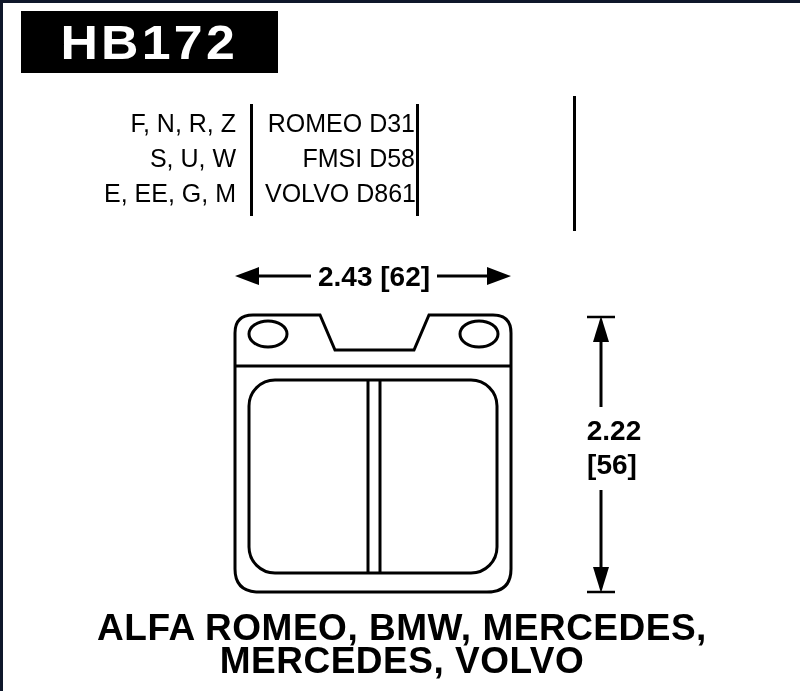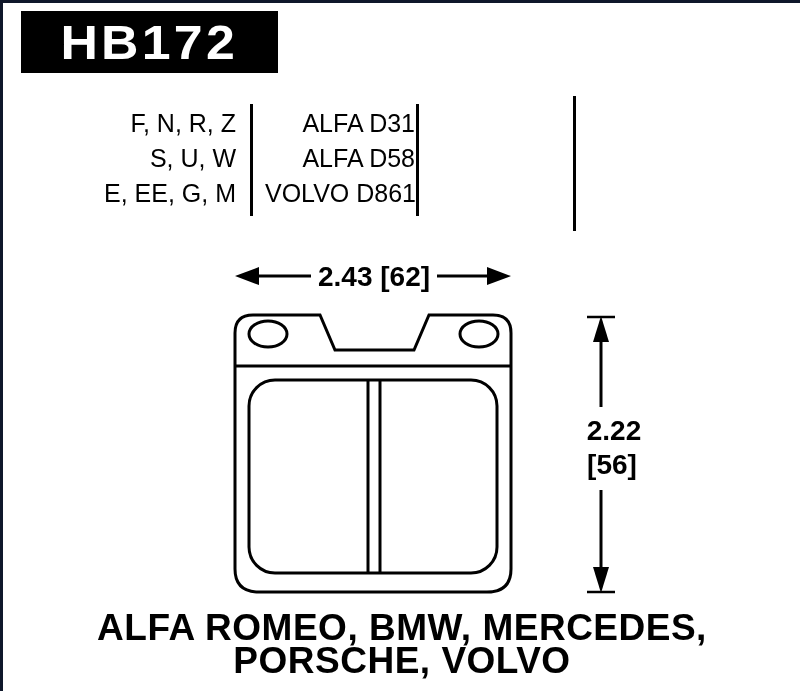--- a/index.html
+++ b/index.html
@@ -107,22 +107,22 @@
     <span>HB172</span>
   </div>
 
   <div class="col-codes">
     <div class="spec-cell">F, N, R, Z</div>
     <div class="spec-cell">S, U, W</div>
     <div class="spec-cell">E, EE, G, M</div>
   </div>
 
   <div class="col-fmsi">
-    <div class="spec-cell">ALFA D31</div>
-    <div class="spec-cell">ALFA D58</div>
+    <div class="spec-cell">ROMEO D31</div>
+    <div class="spec-cell">FMSI D58</div>
     <div class="spec-cell">VOLVO D861</div>
   </div>
 
 
   <div class="vline v1"></div>
   <div class="vline v2"></div>
   <div class="vline v3"></div>
 
   <svg class="drawing" viewBox="0 0 798 689">
 
@@ -150,15 +150,15 @@
       <line x1="598" y1="337" x2="598" y2="404"></line>
       <line x1="598" y1="487" x2="598" y2="566"></line>
       <polygon points="598,590 590,564 606,564" fill="#000000" stroke="none"></polygon>
       <line x1="584" y1="589" x2="612" y2="589" stroke-width="2.5"></line>
     </g>
     <text x="611" y="437" text-anchor="middle">2.22</text>
     <text x="609" y="471" text-anchor="middle">[56]</text>
   </svg>
 
   <div class="apps apps1">ALFA ROMEO, BMW, MERCEDES,</div>
-  <div class="apps apps2">PORSCHE, VOLVO</div>
+  <div class="apps apps2">MERCEDES, VOLVO</div>
 
 </div>
 
 </body></html>

